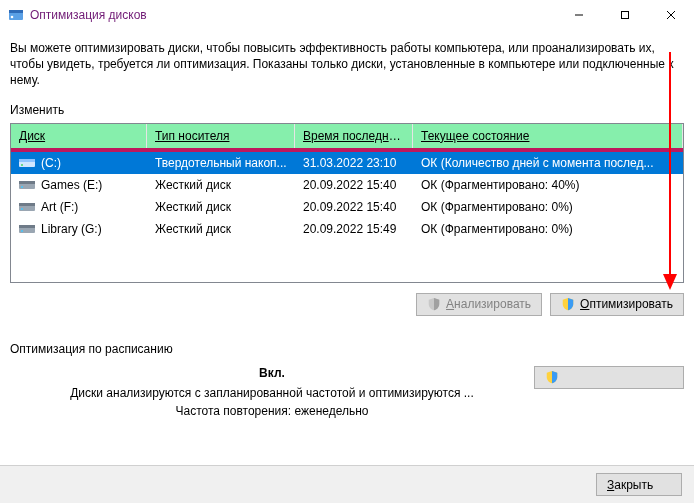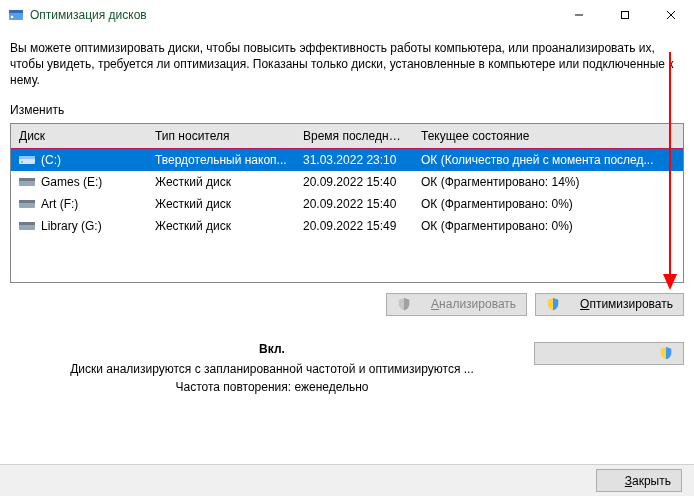--- a/index.html
+++ b/index.html
@@ -11,41 +11,42 @@
     background: #fff;
     width: 694px; height: 503px;
     overflow: hidden;
   }
   .titlebar {
     display: flex; align-items: center;
     height: 30px;
     padding-left: 8px;
   }
   .titlebar .app-icon { width: 16px; height: 16px; margin-right: 6px; }
-  .titlebar .title { flex: 1; font-size: 12px; color: #14532d; }
+  .titlebar .title { flex: 1; font-size: 12px; color: #701a75; }
   .winbtns { display: flex; height: 30px; }
   .winbtn {
     width: 46px; height: 30px;
     display: flex; align-items: center; justify-content: center;
     color: #000; font-size: 10px;
   }
   .content { padding: 10px 10px 0 10px; }
   .desc { color: #000; line-height: 1.35; margin-bottom: 14px; max-width: 664px; }
   .section-label { margin-bottom: 6px; }
   .listview {
     border: 1px solid #828790;
     background: #fff;
     height: 160px;
     overflow: hidden;
     position: relative;
   }
   .lv-head {
     display: flex;
-    background: #e5e5e5;
-    border-bottom: 1px solid #be185d;
+    background: #86efac;
+    border-bottom: 4px solid #be185d;
+    text-decoration: underline;
   }
   .lv-head .col {
     padding: 5px 8px;
     border-right: 1px solid #e5e5e5;
     white-space: nowrap; overflow: hidden; text-overflow: ellipsis;
   }
   .lv-body .row {
     display: flex;
     height: 22px;
     align-items: center;
@@ -63,45 +64,45 @@
   .c1 { width: 148px; }
   .c2 { width: 118px; }
   .c3 { flex: 1; }
   .drive-icon { width: 16px; height: 11px; flex: none; }
   .btnrow { display: flex; justify-content: flex-end; gap: 8px; margin-top: 10px; }
   .btn {
     min-width: 110px;
     height: 23px;
     border: 1px solid #adadad;
     background: #e1e1e1;
-    display: inline-flex; align-items: center; justify-content: flex-end;
+    display: inline-flex; align-items: center; justify-content: flex-start;
     padding: 0 10px;
-    gap: 20px;
+    gap: 5px;
     font-size: 12px;
     font-family: inherit;
   }
   .btn.disabled { color: #838383; }
   .shield { width: 14px; height: 14px; flex: none; }
   .underline-first::first-letter { text-decoration: underline; }
   .sched {
     margin-top: 26px;
   }
   .sched-box {
     display: flex; align-items: flex-start; gap: 16px;
     margin-top: 10px;
   }
   .sched-left { flex: 1; padding-left: 16px; text-align: center; }
   .sched-left .on { font-weight: 600; margin-bottom: 6px; }
   .sched-left .line { margin: 4px 0; }
   .sched-right { }
   .footer {
-    position: absolute; bottom: 7px; left: 0; right: 0;
+    position: absolute; bottom: 0; left: 0; right: 0;
     border-top: 1px solid #d0d0d0;
     background: #f0f0f0;
-    height: 32px;
+    height: 38px;
     display: flex; align-items: center; justify-content: flex-end;
     padding-right: 12px;
     margin-top: 39px;
   }
   .footer .btn { min-width: 86px; background: #e1e1e1; }
   
   .arrow {
     position: absolute;
     left: 660px; top: 52px;
     width: 20px; height: 238px;
@@ -170,21 +171,21 @@
           <div class="cell c0">
             <span class="drive-icon"><svg viewBox="0 0 16 11">
                 <rect x="0" y="2" width="16" height="8" rx="1" fill="#9aa6b2"></rect>
                 <rect x="0" y="2" width="16" height="3" fill="#6f7b88"></rect>
                 <circle cx="3" cy="8" r="1" fill="#41c7ff"></circle>
               </svg></span>
             <span>Games (E:)</span>
           </div>
           <div class="cell c1">Жесткий диск</div>
           <div class="cell c2">20.09.2022 15:40</div>
-          <div class="cell c3">ОК (Фрагментировано: 14%)</div>
+          <div class="cell c3">ОК (Фрагментировано: 40%)</div>
         </div>
         <div class="row">
           <div class="cell c0">
             <span class="drive-icon"><svg viewBox="0 0 16 11">
                 <rect x="0" y="2" width="16" height="8" rx="1" fill="#9aa6b2"></rect>
                 <rect x="0" y="2" width="16" height="3" fill="#6f7b88"></rect>
                 <circle cx="3" cy="8" r="1" fill="#41c7ff"></circle>
               </svg></span>
             <span>Art (F:)</span>
           </div>
@@ -223,20 +224,21 @@
         <svg viewBox="0 0 16 16">
             <path d="M8 1 L14 3 V8 C14 12 11 14.5 8 15 C5 14.5 2 12 2 8 V3 Z" fill="#ffd23e"></path>
             <path d="M8 1 L14 3 V8 C14 12 11 14.5 8 15 Z" fill="#3a9bf4"></path>
           </svg>
       </span>
       <span class="underline-first">Оптимизировать</span>
     </button>
   </div>
 
   <div class="sched">
+    <div class="section-label">Оптимизация по расписанию</div>
     <div class="sched-box">
       <div class="sched-left">
         <div class="on">Вкл.</div>
         <div class="line">Диски анализируются с запланированной частотой и оптимизируются ...</div>
         <div class="line">Частота повторения: еженедельно</div>
       </div>
       <div class="sched-right">
         <button class="btn" style="min-width:150px">
           <span class="shield">
             <svg viewBox="0 0 16 16">

